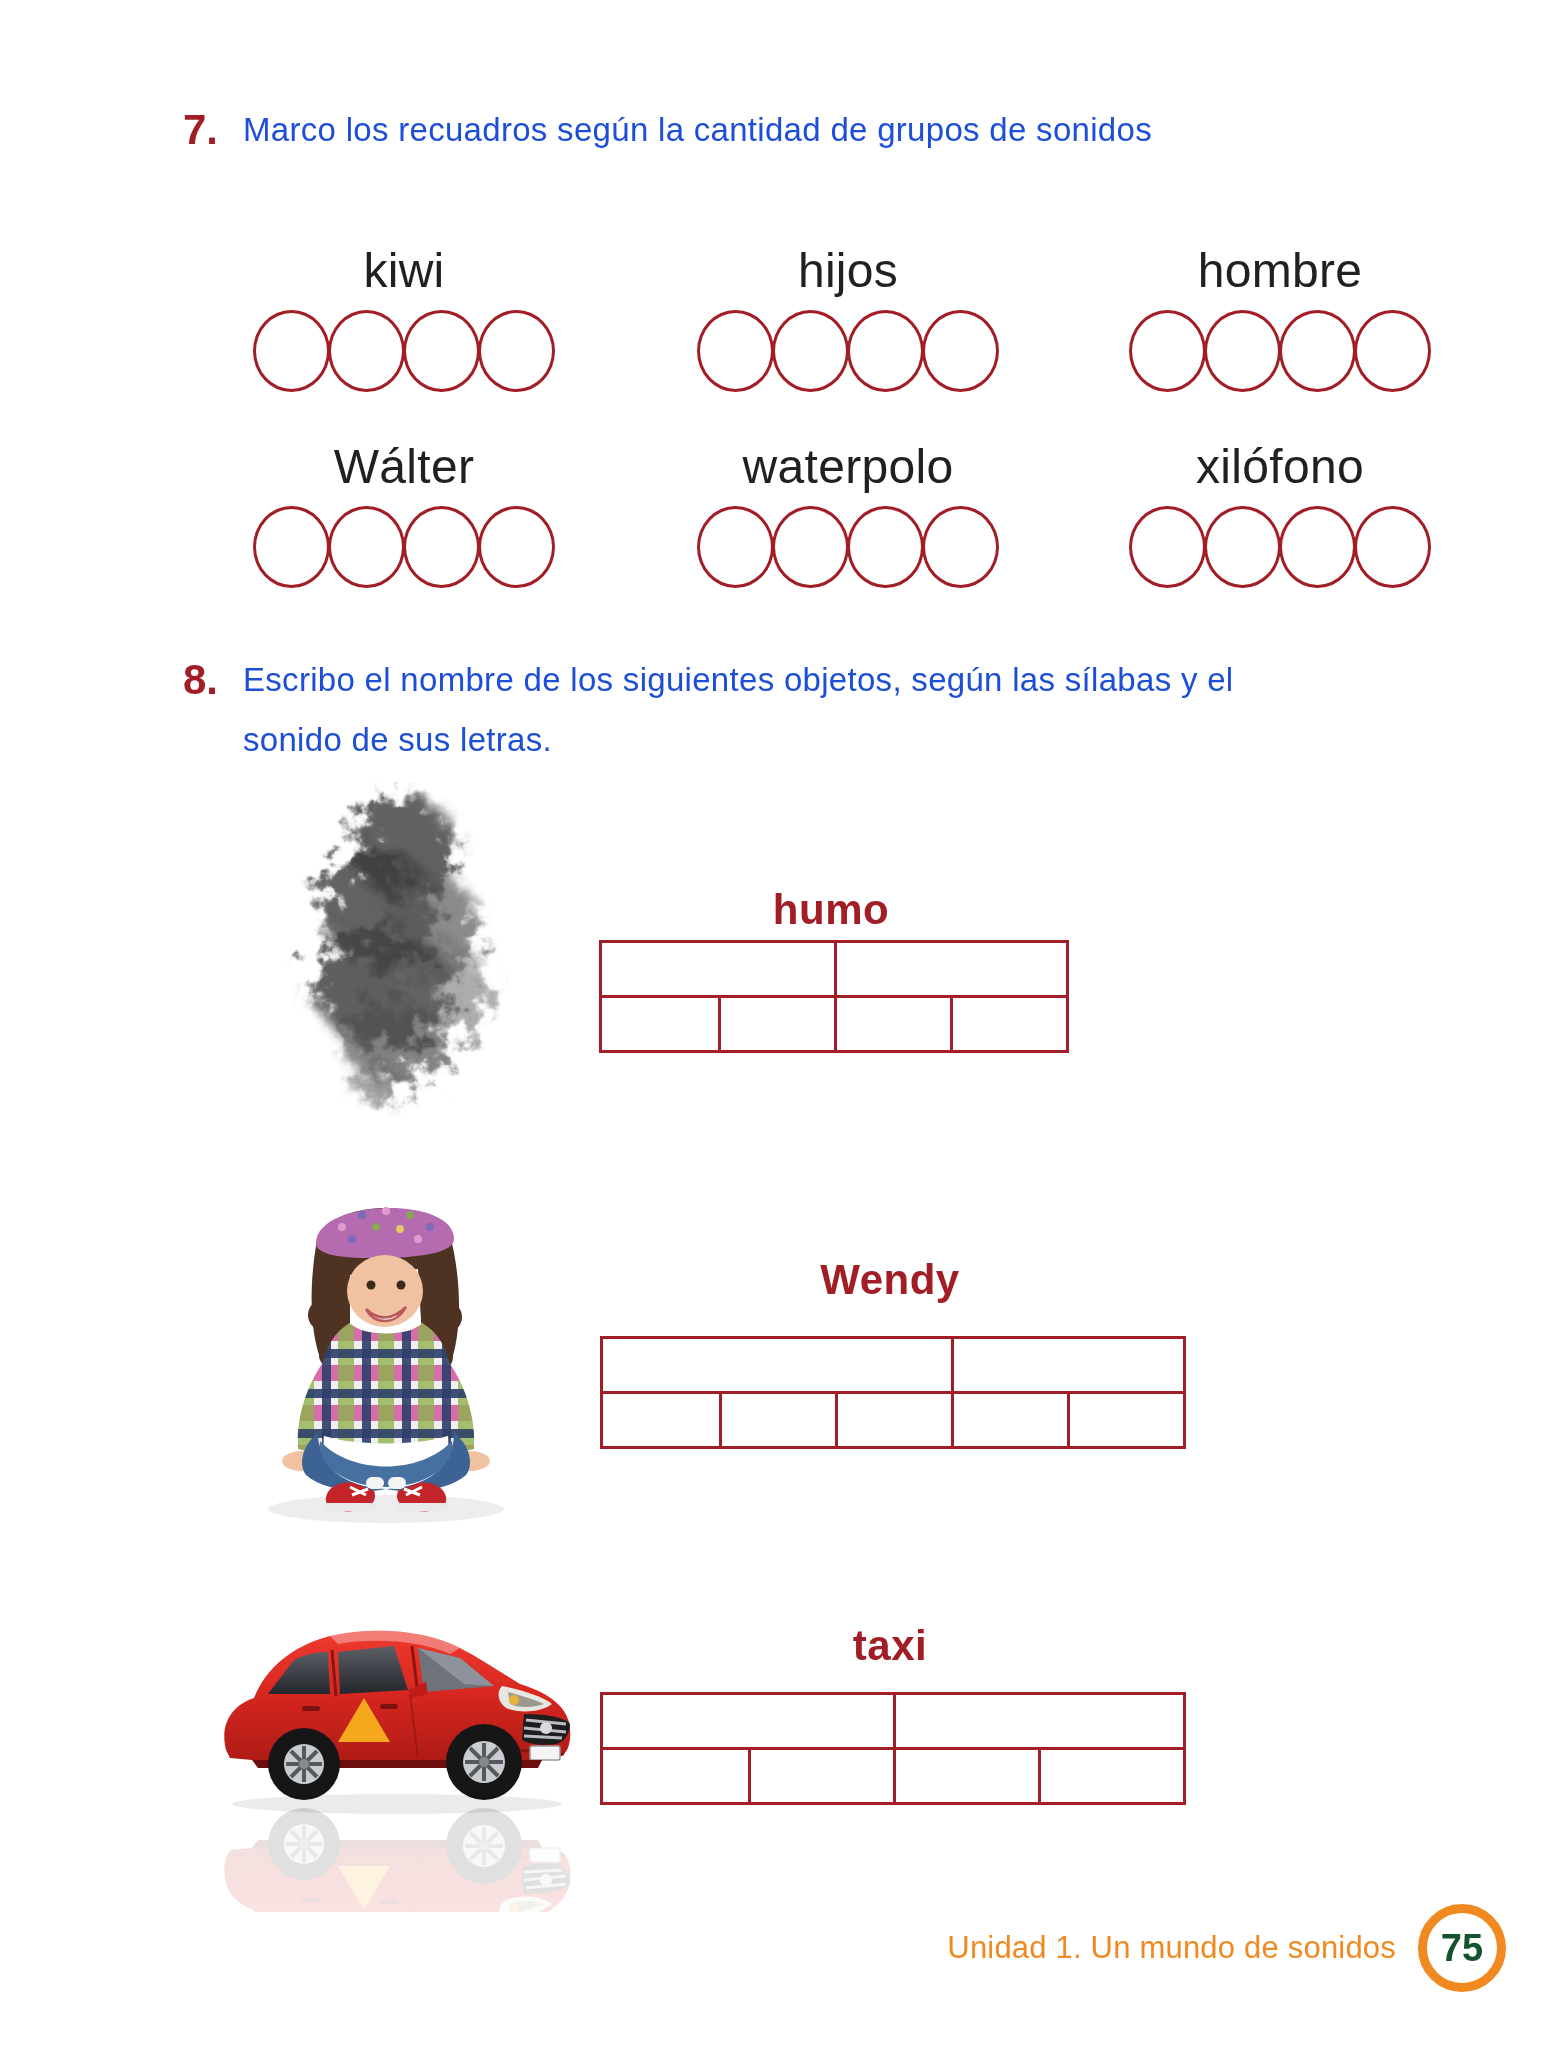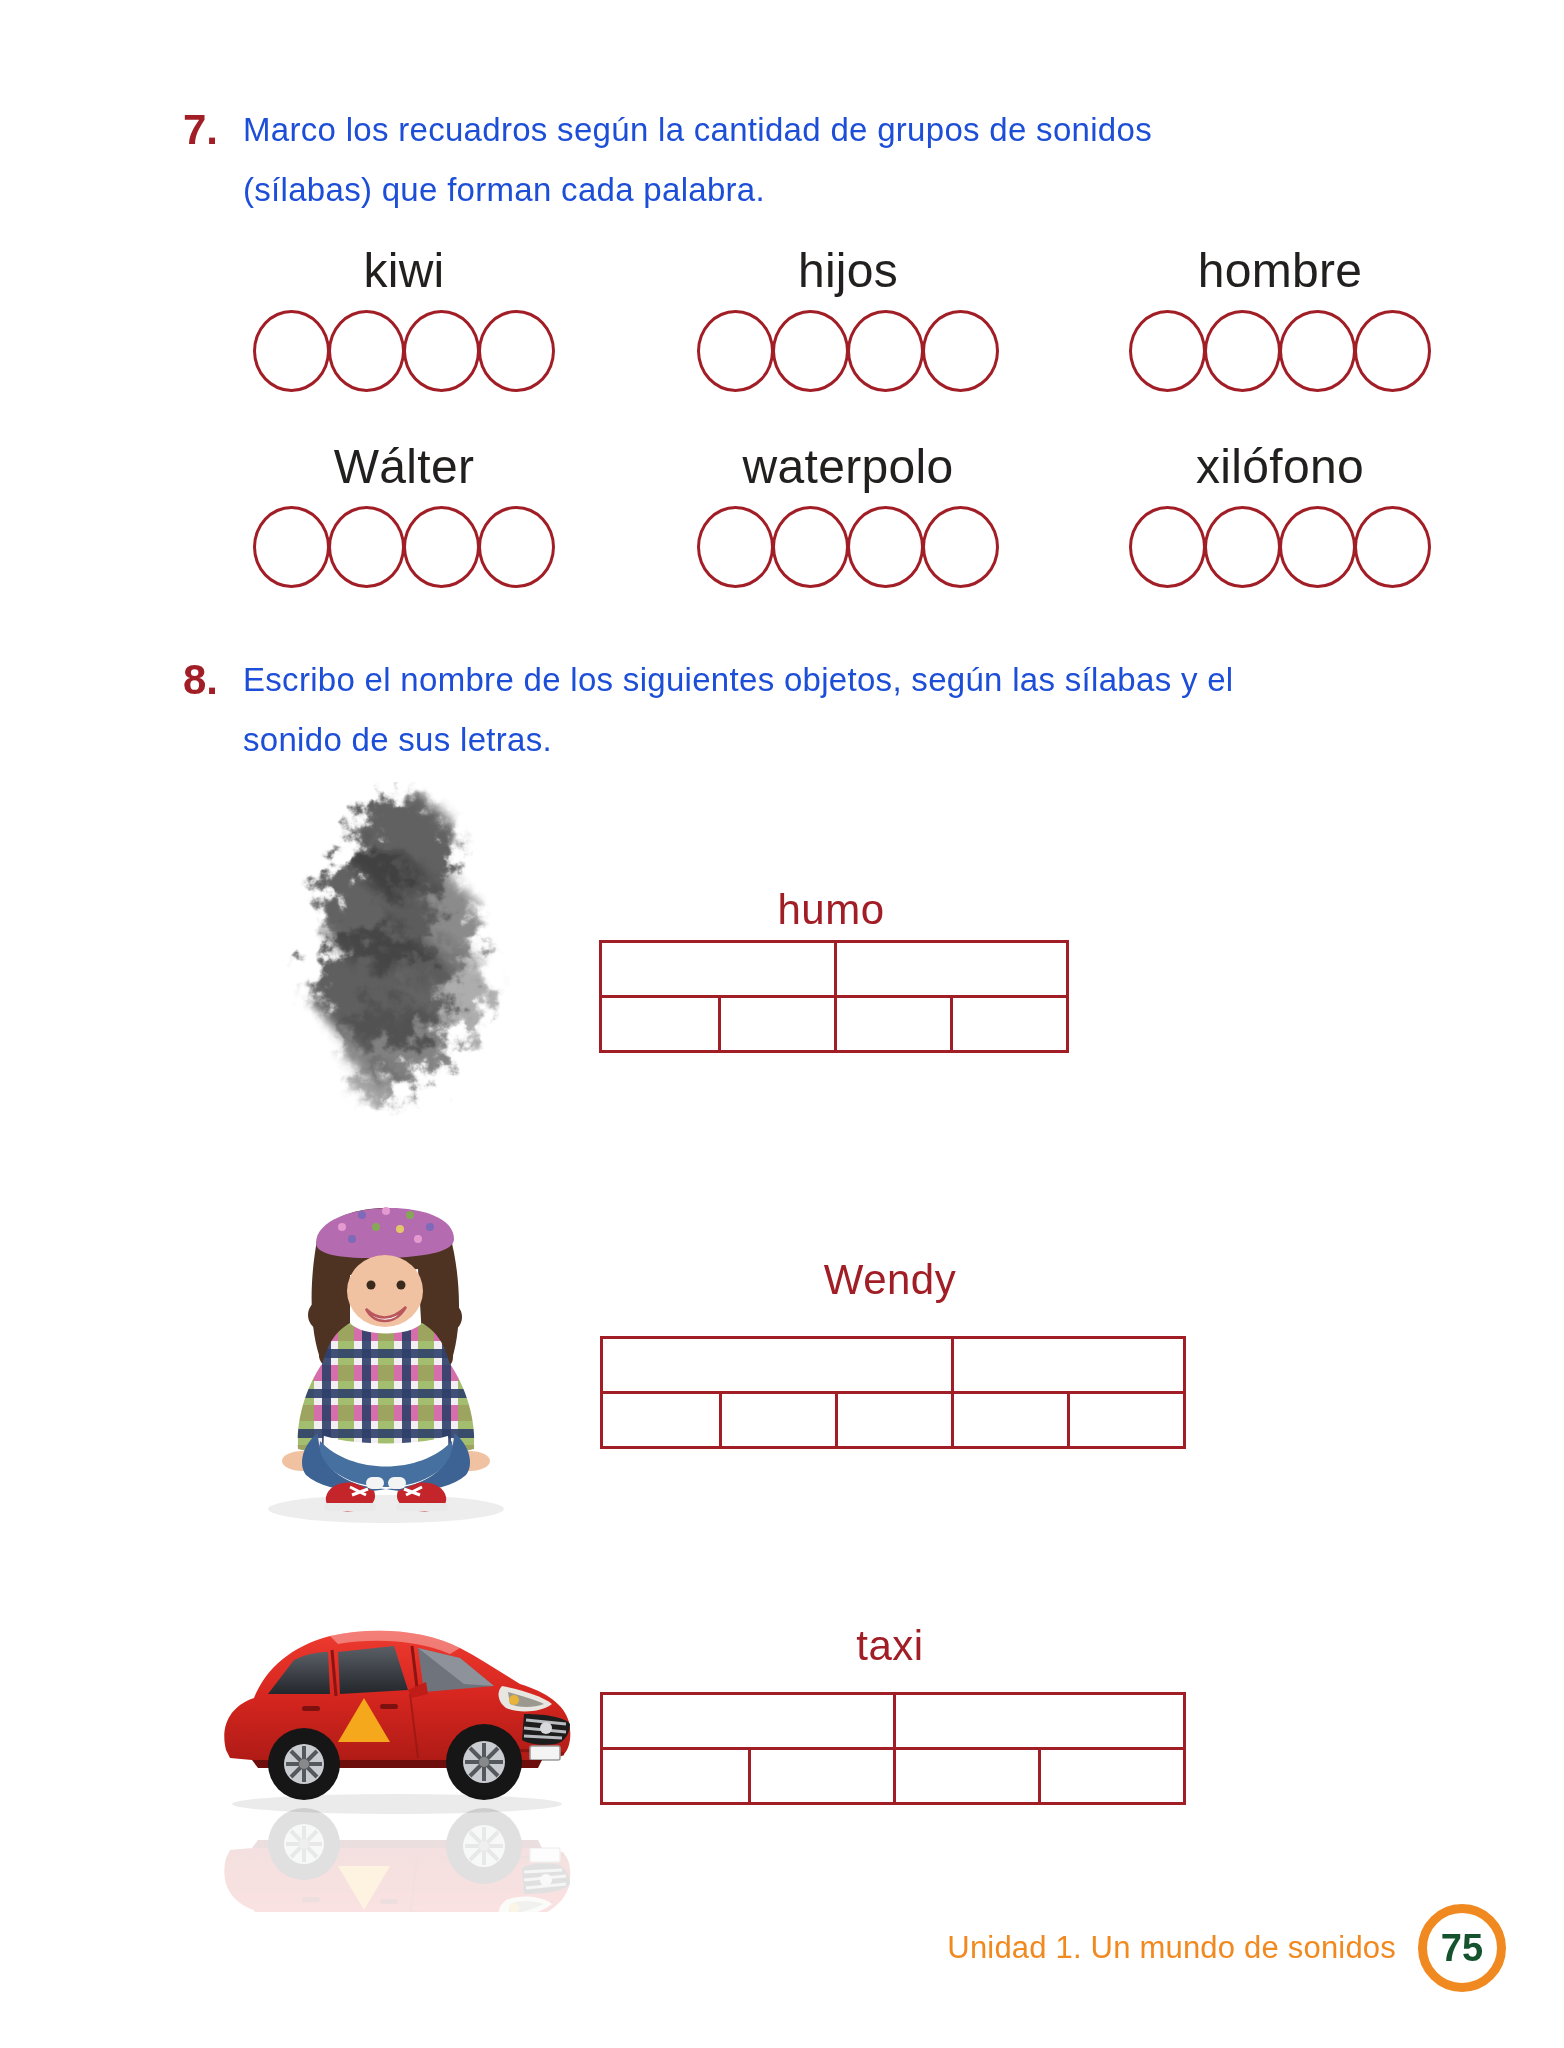--- a/index.html
+++ b/index.html
@@ -17,21 +17,21 @@
   
   .word-group{position:absolute;width:306px;text-align:center;}
   .word-label{font-size:48px;color:#221f1f;margin-bottom:12px;letter-spacing:.3px;}
   .circles{display:flex;justify-content:center;}
   .circle{
     flex:none;width:71px;height:76px;border:3px solid #a21e26;border-radius:50%;
     margin:0 -1px;background:transparent;
   }
   
   .syl-label{
-    position:absolute;width:320px;text-align:center;font-size:42px;font-weight:normal;
+    position:absolute;width:320px;text-align:center;font-size:42px;font-weight:bold;
     color:#a21e26;letter-spacing:.5px;
   }
   .syl-table{position:absolute;border:3px solid #a21e26;background:#fff;}
   .syl-row{display:flex;}
   .syl-row.top{border-bottom:3px solid #a21e26;}
   .syl-cell{height:52px;box-sizing:border-box;}
   .syl-cell + .syl-cell{border-left:3px solid #a21e26;}
   .w50{width:50%;} .w25{width:25%;} .w60{width:60%;} .w40{width:40%;} .w20{width:20%;}
   
   .art{position:absolute;}
@@ -47,21 +47,20 @@
   }
 </style>
 </head>
 <body>
 
 <div class="page">
 
   <div class="ex-num" style="left:183px;top:100px">7.</div>
   <div class="ex-text" style="left:243px;top:100px;width:1160px">
     <div>Marco los recuadros según la cantidad de grupos de sonidos</div>
-    <div>(sílabas) que forman cada palabra.</div>
   </div>
 
   <div class="word-group" style="left:251px;top:243px">
     <div class="word-label">kiwi</div>
     <div class="circles">
       <span class="circle"></span>
         <span class="circle"></span>
         <span class="circle"></span>
         <span class="circle"></span>
     </div>

